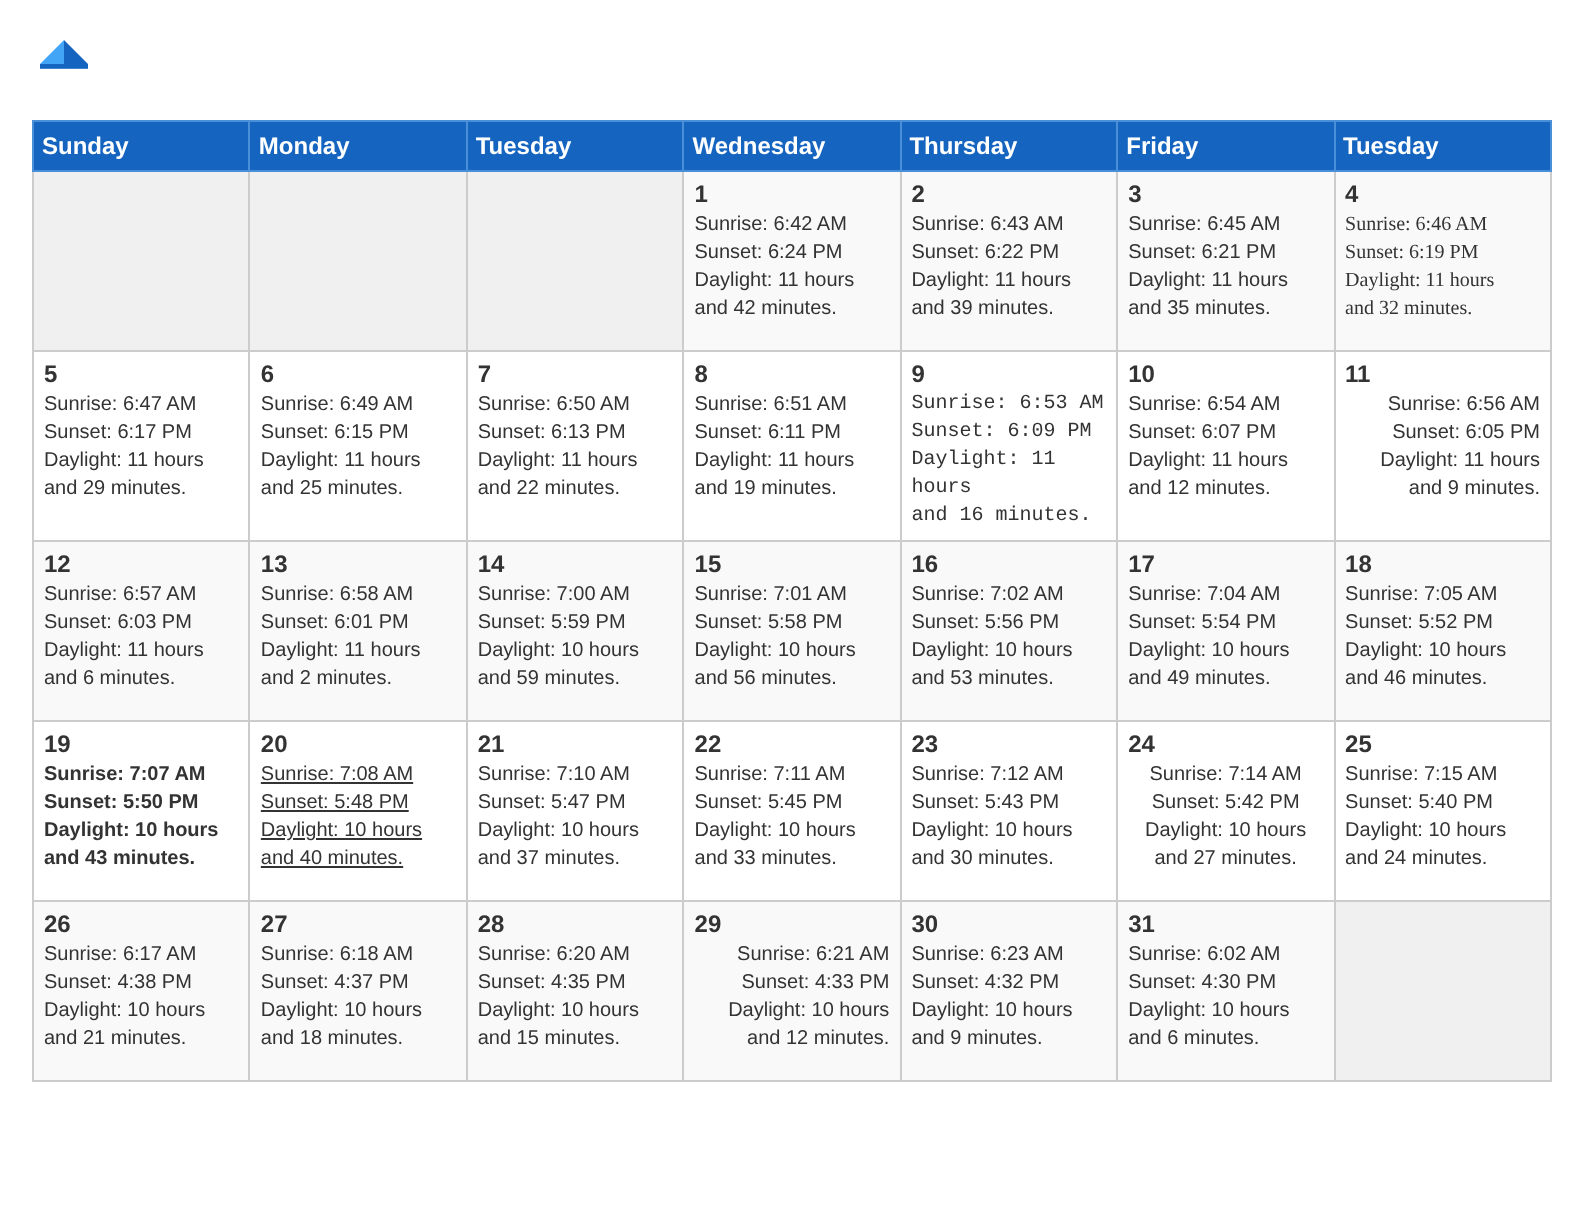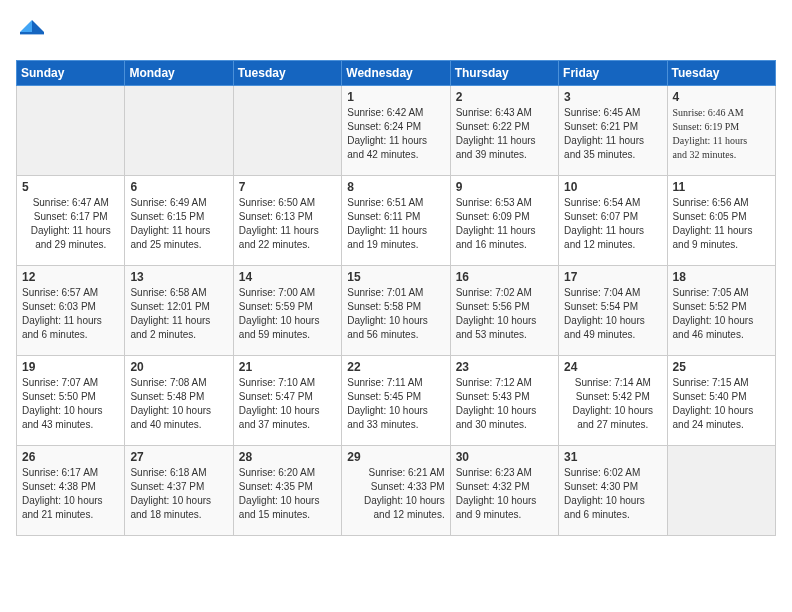--- a/index.html
+++ b/index.html
@@ -149,21 +149,21 @@
           <div class="day-number">4</div>
           <div class="day-info" style="white-space: pre-line; font-family: Liberation Serif, serif;">Sunrise: 6:46 AM
 Sunset: 6:19 PM
 Daylight: 11 hours
 and 32 minutes.</div>
         </td>
       </tr>
       <tr>
         <td>
           <div class="day-number">5</div>
-          <div class="day-info" style="white-space: pre-line; text-align: center;">Sunrise: 6:47 AM
+          <div class="day-info" style="white-space: pre-line;">Sunrise: 6:47 AM
 Sunset: 6:17 PM
 Daylight: 11 hours
 and 29 minutes.</div>
         </td>
         <td>
           <div class="day-number">6</div>
           <div class="day-info" style="white-space: pre-line;">Sunrise: 6:49 AM
 Sunset: 6:15 PM
 Daylight: 11 hours
 and 25 minutes.</div>
@@ -177,52 +177,52 @@
         </td>
         <td>
           <div class="day-number">8</div>
           <div class="day-info" style="white-space: pre-line;">Sunrise: 6:51 AM
 Sunset: 6:11 PM
 Daylight: 11 hours
 and 19 minutes.</div>
         </td>
         <td>
           <div class="day-number">9</div>
-          <div class="day-info" style="white-space: pre-line;">Sunrise: 6:53 AM
+          <div class="day-info" style="white-space: pre-line; font-family: Liberation Mono, monospace;">Sunrise: 6:53 AM
 Sunset: 6:09 PM
 Daylight: 11 hours
 and 16 minutes.</div>
         </td>
         <td>
           <div class="day-number">10</div>
           <div class="day-info" style="white-space: pre-line;">Sunrise: 6:54 AM
 Sunset: 6:07 PM
 Daylight: 11 hours
 and 12 minutes.</div>
         </td>
         <td>
           <div class="day-number">11</div>
-          <div class="day-info" style="white-space: pre-line;">Sunrise: 6:56 AM
+          <div class="day-info" style="white-space: pre-line; text-align: right;">Sunrise: 6:56 AM
 Sunset: 6:05 PM
 Daylight: 11 hours
 and 9 minutes.</div>
         </td>
       </tr>
       <tr>
         <td>
           <div class="day-number">12</div>
           <div class="day-info" style="white-space: pre-line;">Sunrise: 6:57 AM
 Sunset: 6:03 PM
 Daylight: 11 hours
 and 6 minutes.</div>
         </td>
         <td>
           <div class="day-number">13</div>
           <div class="day-info" style="white-space: pre-line;">Sunrise: 6:58 AM
-Sunset: 12:01 PM
+Sunset: 6:01 PM
 Daylight: 11 hours
 and 2 minutes.</div>
         </td>
         <td>
           <div class="day-number">14</div>
           <div class="day-info" style="white-space: pre-line;">Sunrise: 7:00 AM
 Sunset: 5:59 PM
 Daylight: 10 hours
 and 59 minutes.</div>
         </td>
@@ -251,28 +251,28 @@
           <div class="day-number">18</div>
           <div class="day-info" style="white-space: pre-line;">Sunrise: 7:05 AM
 Sunset: 5:52 PM
 Daylight: 10 hours
 and 46 minutes.</div>
         </td>
       </tr>
       <tr>
         <td>
           <div class="day-number">19</div>
-          <div class="day-info" style="white-space: pre-line;">Sunrise: 7:07 AM
+          <div class="day-info" style="white-space: pre-line; font-weight: bold;">Sunrise: 7:07 AM
 Sunset: 5:50 PM
 Daylight: 10 hours
 and 43 minutes.</div>
         </td>
         <td>
           <div class="day-number">20</div>
-          <div class="day-info" style="white-space: pre-line;">Sunrise: 7:08 AM
+          <div class="day-info" style="white-space: pre-line; text-decoration: underline;">Sunrise: 7:08 AM
 Sunset: 5:48 PM
 Daylight: 10 hours
 and 40 minutes.</div>
         </td>
         <td>
           <div class="day-number">21</div>
           <div class="day-info" style="white-space: pre-line;">Sunrise: 7:10 AM
 Sunset: 5:47 PM
 Daylight: 10 hours
 and 37 minutes.</div>

